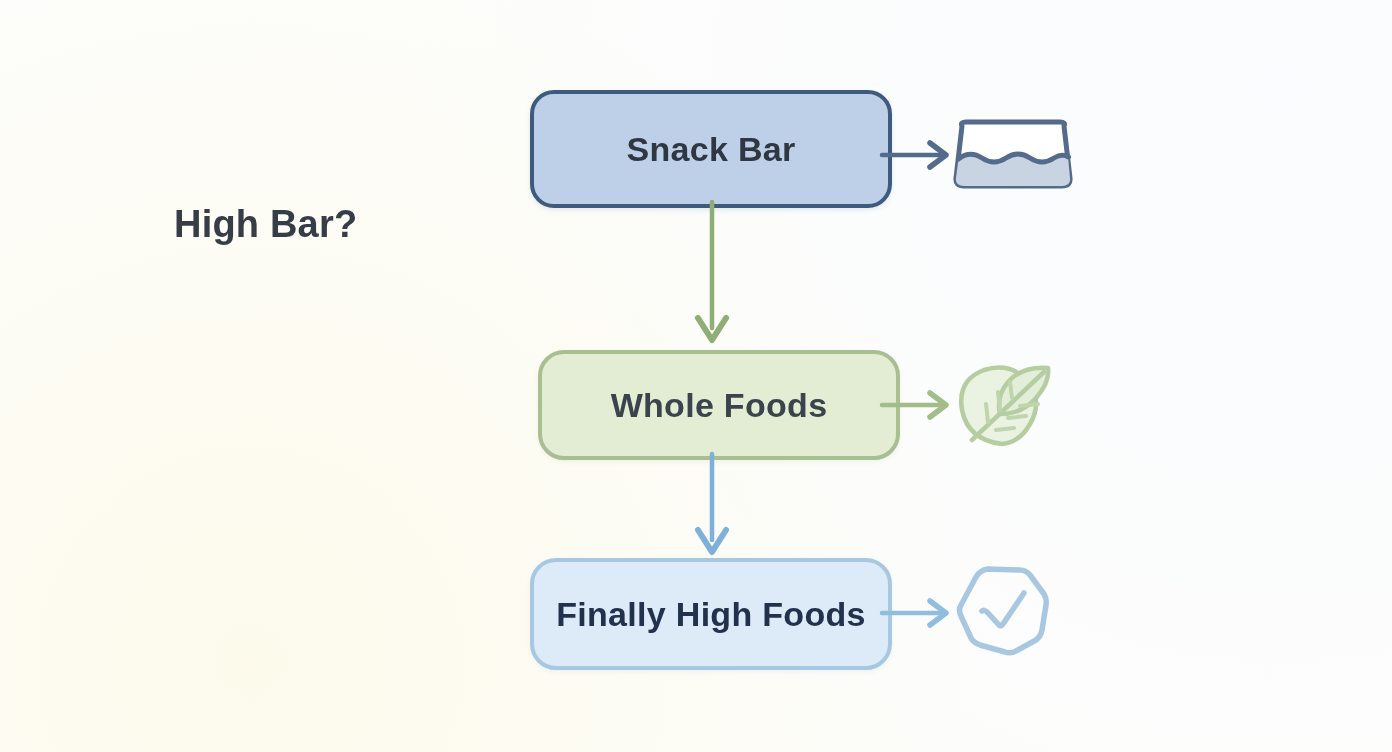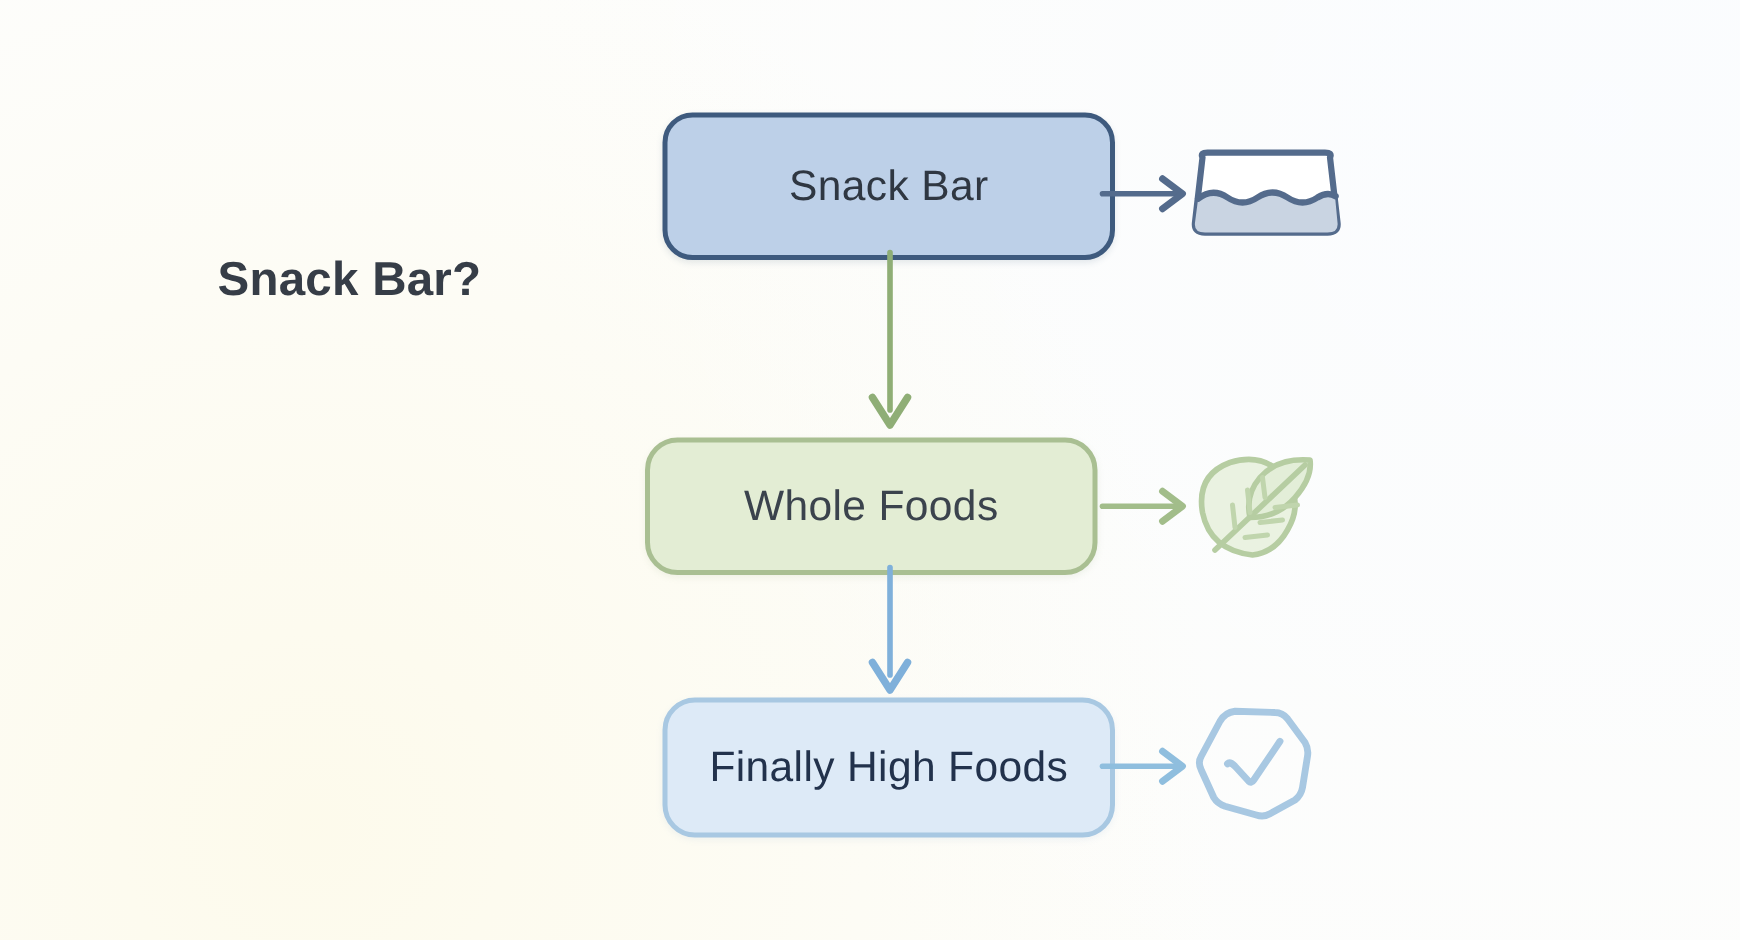--- a/index.html
+++ b/index.html
@@ -44,39 +44,39 @@
   .node {
     position: absolute;
     display: flex;
     align-items: center;
     justify-content: center;
     box-sizing: border-box;
     text-align: center;
   }
   .node-label {
     font-size: 34px;
-    font-weight: normal;
+    font-weight: bold;
     letter-spacing: 0.3px;
     white-space: nowrap;
   }
 
   .node-1 {
     left: 530px;
     top: 90px;
     width: 362px;
     height: 118px;
     background: #bdd0e8;
     border: 4px solid #3e5a7e;
     border-radius: 24px;
     box-shadow: 0 2px 5px rgba(62,90,126,0.13);
   }
   .node-1 .node-label { color: #2f3742; }
 
   .node-2 {
-    left: 516px;
+    left: 538px;
     top: 350px;
     width: 362px;
     height: 110px;
     background: #e3edd4;
     border: 4px solid #a9bf92;
     border-radius: 26px;
     box-shadow: 0 2px 5px rgba(150,170,130,0.12);
   }
   .node-2 .node-label { color: #3b434d; }
 
@@ -111,21 +111,21 @@
   .icon-leaf   { left: 952px; top: 360px;  width: 110px; height: 92px; }
   .icon-check  { left: 954px; top: 562px;  width: 100px; height: 96px; }
 </style>
 </head>
 <body>
 
 <div id="canvas">
 
   <div class="bg-wash"></div>
 
-  <div class="side-title">Snack Bar?</div>
+  <div class="side-title">High Bar?</div>
 
   <div class="node node-1">
     <span class="node-label">Snack Bar</span>
   </div>
 
   <svg class="connector conn-h1" viewBox="0 0 100 66">
     <path d="M2 33 L60 33" stroke="#546b8c" stroke-width="4.5" stroke-linecap="round" fill="none"></path>
     <path d="M50 21 L66 33 L50 45" stroke="#546b8c" stroke-width="5.5" stroke-linecap="round" stroke-linejoin="round" fill="none"></path>
   </svg>
 

